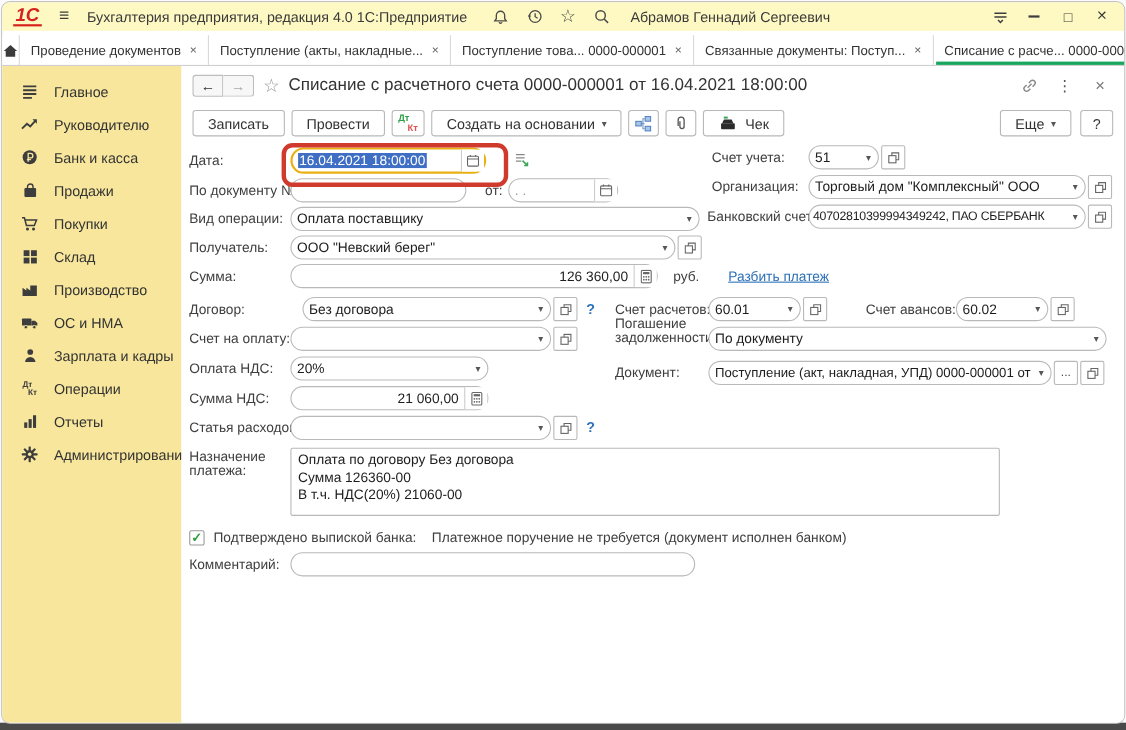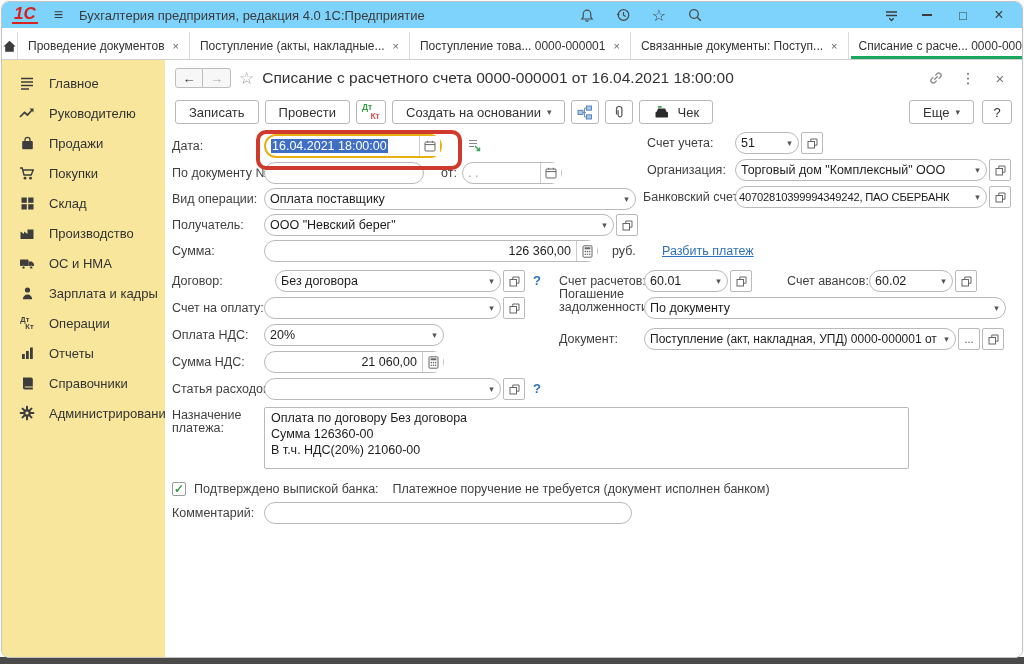--- a/index.html
+++ b/index.html
@@ -5,21 +5,21 @@
   * { margin:0; padding:0; box-sizing:border-box; }
   html,body { width:1024px; height:664px; }
   body { font-family:"Liberation Sans", sans-serif; background:#fafafa; position:relative; }
 
   #app { position:absolute; inset:0; }
   .bottombar { position:absolute; left:0; right:0; bottom:0; height:7px; background:#4a4a4a; }
   .win { position:absolute; left:1px; right:1px; top:1px; bottom:6px;
          border:1px solid #c3c3c3; border-radius:8px; overflow:hidden; background:#fff; }
 
   
-  .titlebar { position:absolute; left:0; right:0; top:0; height:26px; background:#7dd3fc;
+  .titlebar { position:absolute; left:0; right:0; top:0; height:26px; background:#fef9c3;
               display:flex; align-items:center; padding:0 10px; gap:10px; }
   .logo { color:#d6231f; font-weight:bold; font-style:italic; font-size:17px;
           border-bottom:2px solid #d6231f; line-height:15px; padding:0 2px 1px 2px; }
   .tb-burger { font-size:16px; color:#3c3c3c; padding:0 6px; cursor:pointer; }
   .tb-title { font-size:13px; color:#3a3a3a; white-space:nowrap; }
   .tb-spacer { flex:1; }
   .tb-ico { width:26px; height:22px; display:flex; align-items:center; justify-content:center; cursor:pointer; }
   .tb-user { font-size:13px; color:#3a3a3a; margin:0 6px; white-space:nowrap; }
   .tb-gap { width:150px; }
   .tb-min i { display:block; width:10px; height:2px; background:#3c3c3c; }
@@ -132,20 +132,21 @@
           <path d="M3.4 5.4 l-1.6 2.6 3 .3 z" fill="#4a4a4a"></path>
         </svg>
       </span>
       <span class="tb-ico tb-star">☆</span>
       <span class="tb-ico">
         <svg width="16" height="16" viewBox="0 0 16 16">
           <circle cx="7" cy="7" r="4.3" fill="none" stroke="#4a4a4a" stroke-width="1.3"></circle>
           <path d="M10.2 10.2 L13.8 13.8" stroke="#4a4a4a" stroke-width="1.4"></path>
         </svg>
       </span>
+      <span class="tb-user">Абрамов Геннадий Сергеевич</span>
       <span class="tb-gap"></span>
       <span class="tb-ico">
         <svg width="17" height="16" viewBox="0 0 17 16">
           <path d="M3 5 H14 M3 8.5 H14" stroke="#3c3c3c" stroke-width="1.4"></path>
           <path d="M6.3 11.2 L8.5 13.4 L10.7 11.2" fill="none" stroke="#3c3c3c" stroke-width="1.4"></path>
         </svg>
       </span>
       <span class="tb-ico tb-min">
           <i></i>
         </span>
@@ -195,20 +196,30 @@
         <span class="sb-ico">
           <svg width="16" height="14" viewBox="0 0 16 14">
               <path d="M1 11 L5.5 6.5 L8.5 9 L13.5 3.5" fill="none" stroke="#3d3d3d" stroke-width="1.7"></path>
               <path d="M10.5 2.5 h4 v4 z" fill="#3d3d3d"></path>
             </svg>
         </span>
         <span>Руководителю</span>
       </div>
       <div class="sb-item">
         <span class="sb-ico">
+          <svg width="16" height="16" viewBox="0 0 16 16">
+              <circle cx="8" cy="8" r="6.4" fill="#3d3d3d"></circle>
+              <path d="M6.6 12 V4.4 h2.2 a2.1 2.1 0 0 1 0 4.2 H6.6" fill="none" stroke="#f7e69c" stroke-width="1.2"></path>
+              <path d="M5.4 10.2 h3.8" stroke="#f7e69c" stroke-width="1.1"></path>
+            </svg>
+        </span>
+        <span>Банк и касса</span>
+      </div>
+      <div class="sb-item">
+        <span class="sb-ico">
           <svg width="15" height="15" viewBox="0 0 15 15">
               <path d="M5 5 V3.8 a2.5 2.5 0 0 1 5 0 V5" fill="none" stroke="#3d3d3d" stroke-width="1.3"></path>
               <rect x="2.2" y="5" width="10.6" height="8.2" rx="1" fill="#3d3d3d"></rect>
             </svg>
         </span>
         <span>Продажи</span>
       </div>
       <div class="sb-item">
         <span class="sb-ico">
           <svg width="16" height="15" viewBox="0 0 16 15">
@@ -266,29 +277,20 @@
       </div>
       <div class="sb-item">
         <span class="sb-ico">
           <svg width="15" height="14" viewBox="0 0 15 14">
               <rect x="2" y="8" width="2.8" height="5" fill="#3d3d3d"></rect>
               <rect x="6" y="5" width="2.8" height="8" fill="#3d3d3d"></rect>
               <rect x="10" y="1.5" width="2.8" height="11.5" fill="#3d3d3d"></rect>
             </svg>
         </span>
         <span>Отчеты</span>
-      </div>
-      <div class="sb-item">
-        <span class="sb-ico">
-          <svg width="15" height="15" viewBox="0 0 15 15">
-              <path d="M3 1.5 h8 a1.8 1.8 0 0 1 1.8 1.8 V13.5 H4.8 A1.8 1.8 0 0 1 3 11.7 Z" fill="#3d3d3d"></path>
-              <path d="M4.8 11 h8" stroke="#f7e69c" stroke-width="1"></path>
-            </svg>
-        </span>
-        <span>Справочники</span>
       </div>
       <div class="sb-item">
         <span class="sb-ico">
           <svg width="16" height="16" viewBox="0 0 16 16">
               <g fill="#3d3d3d">
                 <rect x="7" y="0.8" width="2" height="14.4" rx="0.6"></rect>
                 <rect x="0.8" y="7" width="14.4" height="2" rx="0.6"></rect>
                 <rect x="7" y="0.8" width="2" height="14.4" rx="0.6" transform="rotate(45 8 8)"></rect>
                 <rect x="7" y="0.8" width="2" height="14.4" rx="0.6" transform="rotate(-45 8 8)"></rect>
                 <circle cx="8" cy="8" r="3.7"></circle>

